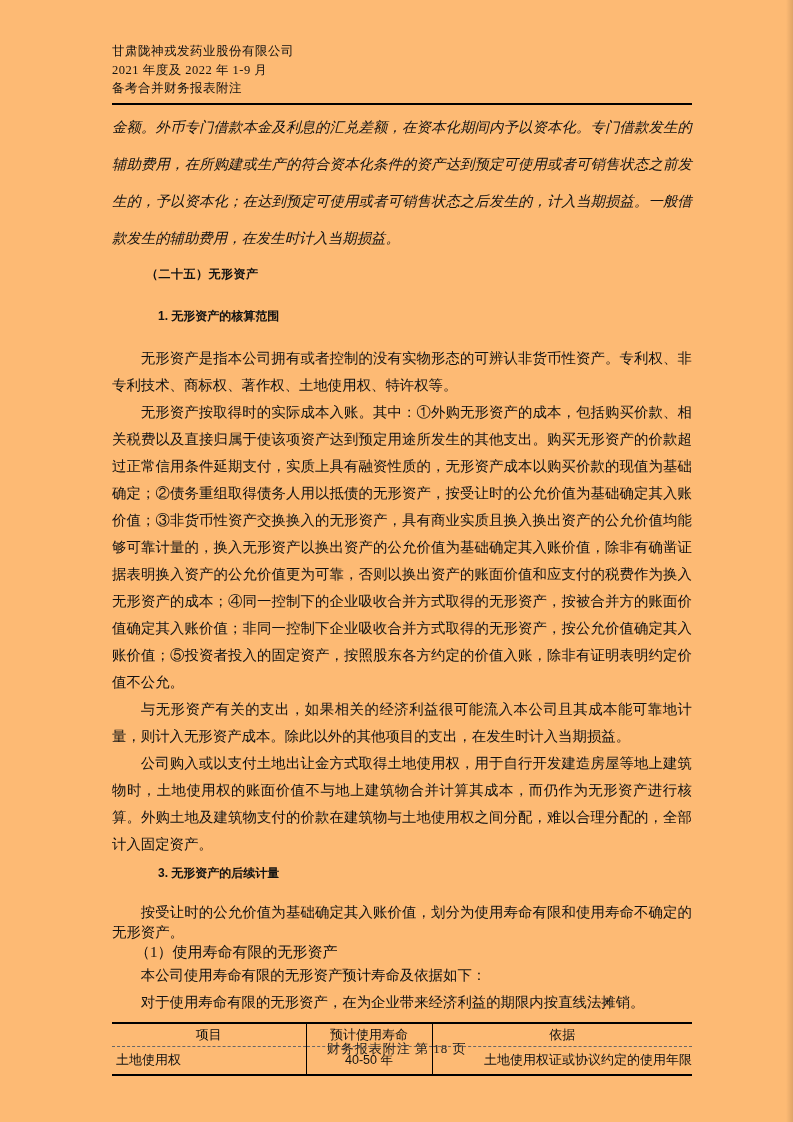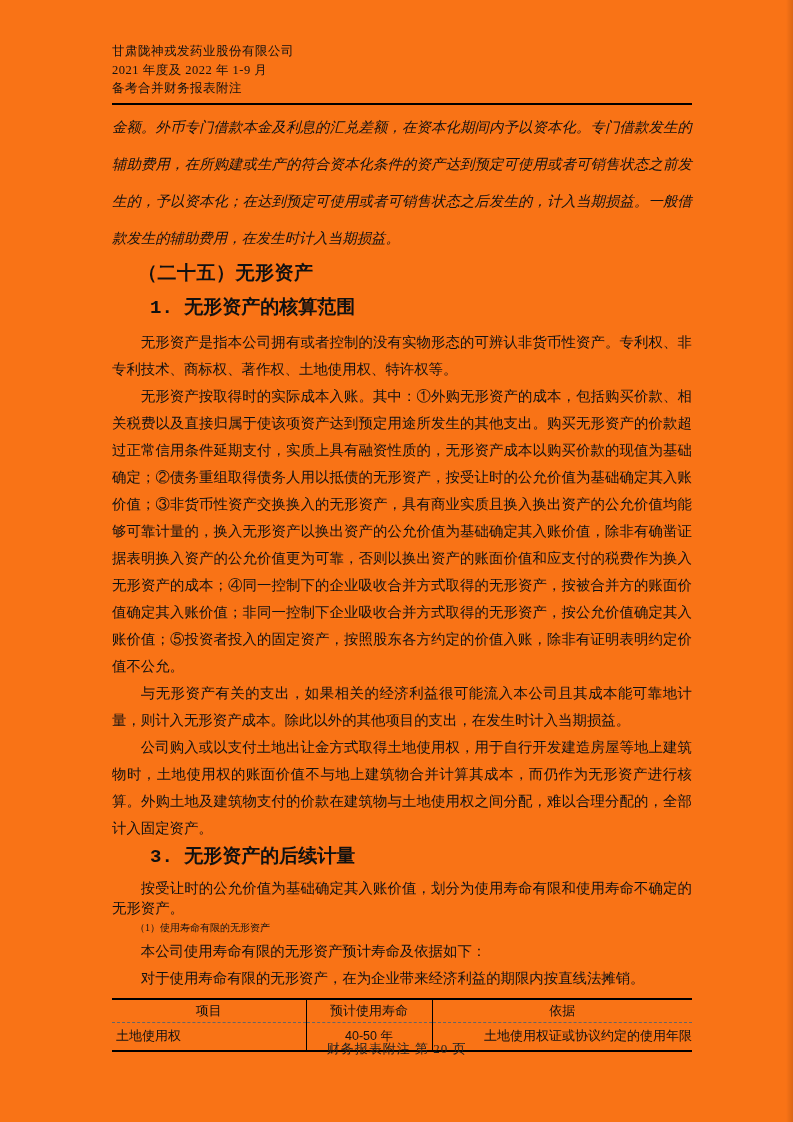--- a/index.html
+++ b/index.html
@@ -1,21 +1,21 @@
 <!DOCTYPE html>
 <html><head>
 <meta charset="utf-8">
 <style>
   html, body { margin: 0; padding: 0; background: #e9e9e9; }
   .page {
     position: relative;
     width: 793px;
     height: 1122px;
     margin: 0 auto;
-    background: #f97316;
+    background: #fdba74;
     overflow: hidden;
     font-family: "Liberation Serif", serif;
     color: #111;
   }
   .scan-edge {
     position: absolute;
     top: 0; right: 0; bottom: 0;
     width: 7px;
     background: linear-gradient(to right, rgba(0,0,0,0), rgba(0,0,0,0.12));
   }
@@ -37,32 +37,32 @@
     margin: 0;
     font-size: 14.4px;
     line-height: 27px;
     text-align: justify;
     text-indent: 2em;
     word-break: break-all;
   }
   .para.first-para { line-height: 37px; text-indent: 0; margin-top: 4px; font-style: italic; }
   .para.tight { line-height: 20px; }
   .h-sec {
-    margin: 8px;
-    font-family: Liberation Mono, monospace;
+    margin: 16px;
+    font-family: Liberation Sans, sans-serif;
     font-weight: bold;
-    font-size: 19px;
+    font-size: 12px;
     line-height: 26px;
   }
   .h-main { padding-left: 18px; margin-top: 4px; letter-spacing: 0.5px; }
   .h-num  { padding-left: 30px; }
   .h-num.mt { margin-top: 2px; }
   .sub-item {
     margin: 0;
-    font-size: 10px;
+    font-size: 15px;
     line-height: 20px;
     padding-left: 23px;
   }
   table.life-table {
     margin-top: 6px;
     width: 580px;
     border-collapse: collapse;
     table-layout: fixed;
     border-top: 2px solid #000;
     border-bottom: 2px solid #000;
@@ -141,14 +141,14 @@
         <tr>
           <td class="cell-item">土地使用权</td>
           <td class="v cell-life">40-50 年</td>
           <td class="v cell-basis">土地使用权证或协议约定的使用年限</td>
         </tr>
       </tbody>
     </table>
 
   </div>
 
-  <div class="doc-footer">财务报表附注 第 20 页</div>
+  <div class="doc-footer">财务报表附注 第 18 页</div>
 </div>
 
 </body></html>

